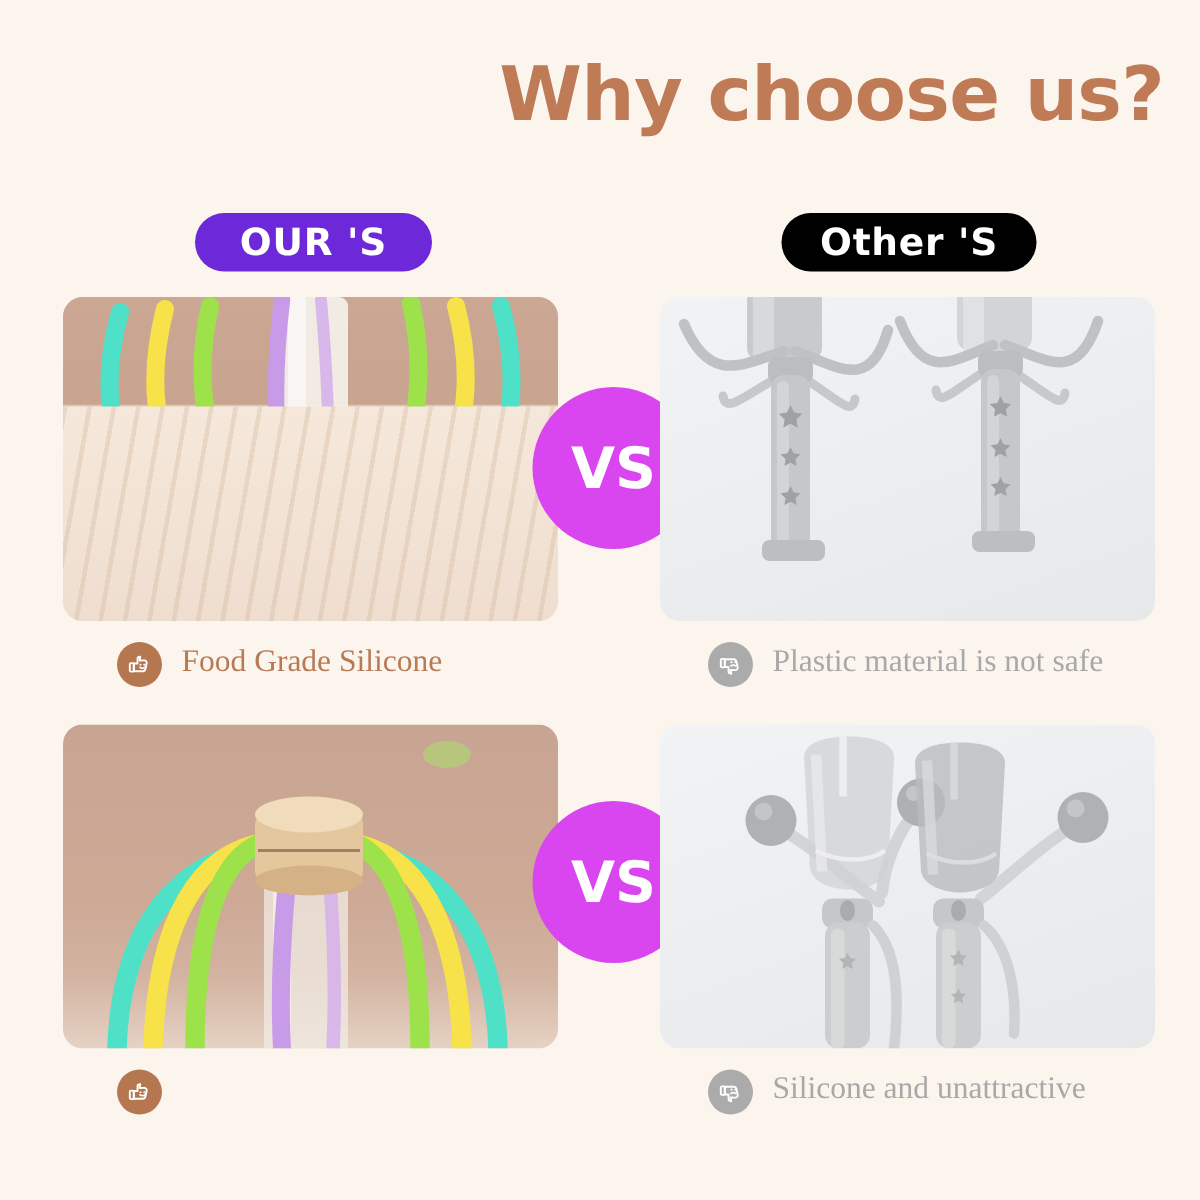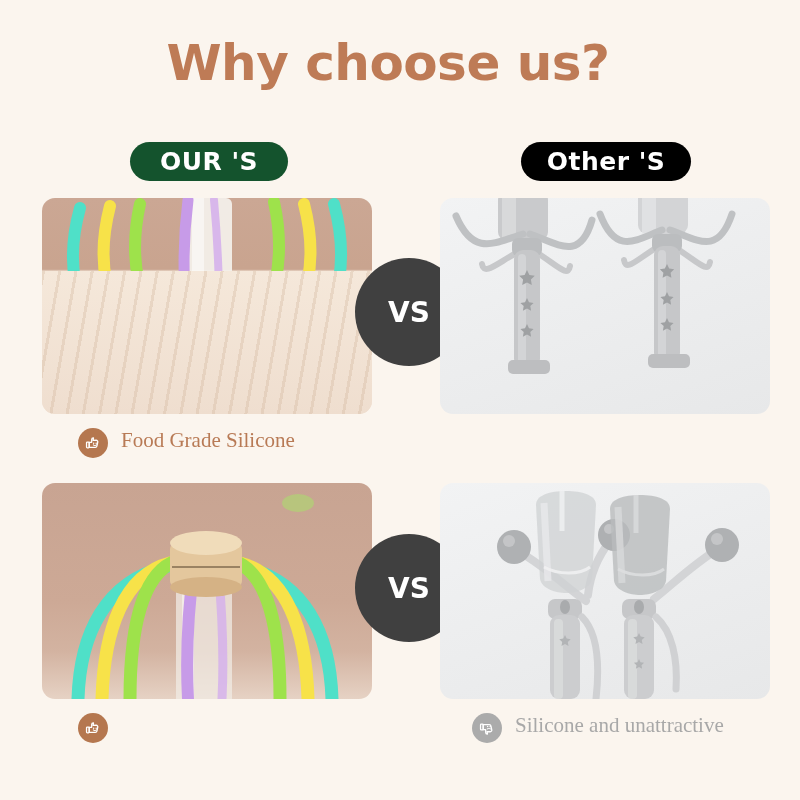--- a/index.html
+++ b/index.html
@@ -23,21 +23,21 @@
     height: 800px;
     background: #FBF5EE;
   }
 
   
   .page-title {
     position: absolute;
     top: 34px;
     left: 0;
     width: 776px;
-    text-align: center;
+    text-align: right;
     font-size: 50px;
     font-weight: bold;
     letter-spacing: -0.5px;
     color: #BE7B56;
     font-family: "DejaVu Sans", sans-serif;
   }
 
   
   .badge {
     position: absolute;
@@ -45,21 +45,21 @@
     border-radius: 20px;
     display: flex;
     align-items: center;
     justify-content: center;
     color: #FFFFFF;
     font-weight: bold;
     font-size: 25px;
     font-family: "DejaVu Sans", sans-serif;
     letter-spacing: 0.5px;
   }
-  .badge-ours  { left: 130px; top: 142px; width: 158px; background: #14532d; }
+  .badge-ours  { left: 130px; top: 142px; width: 158px; background: #6d28d9; }
   .badge-other { left: 521px; top: 142px; width: 170px; background: #000000; }
 
   
   .photo {
     position: absolute;
     border-radius: 13px;
     overflow: hidden;
   }
   .photo-r1-left  { left: 42px;  top: 198px; width: 330px; height: 216px; }
   .photo-r1-right { left: 440px; top: 198px; width: 330px; height: 216px; }
@@ -95,26 +95,26 @@
 
   
   .scene-svg { position: absolute; inset: 0; width: 100%; height: 100%; display:block; }
 
   
   .vs-circle {
     position: absolute;
     width: 108px;
     height: 108px;
     border-radius: 50%;
-    background: #404040;
+    background: #d946ef;
     display: flex;
     align-items: center;
     justify-content: center;
     color: #FFFFFF;
-    font-size: 28px;
+    font-size: 38px;
     font-weight: bold;
     font-family: "DejaVu Sans", sans-serif;
     letter-spacing: 0px;
   }
   .vs-1 { left: 355px; top: 258px; }
   .vs-2 { left: 355px; top: 534px; }
 
   
   .caption {
     position: absolute;
@@ -249,20 +249,32 @@
         <path d="M6.5 10.5h3.2V6.9a2 2 0 0 1 2-2h.3l-.5 3.1 3.9-.1a2 2 0 0 1 2 2.4l-1.1 5.1a2 2 0 0 1-2 1.6H6.5z" fill="none" stroke="#FFFFFF" stroke-width="1.6" stroke-linejoin="round"></path>
         <rect x="3.2" y="10.2" width="3.4" height="7.2" rx="1" fill="none" stroke="#FFFFFF" stroke-width="1.6"></rect>
         <circle cx="12.2" cy="11.6" r="0.9" fill="#FFFFFF"></circle>
         <circle cx="15.4" cy="11.6" r="0.9" fill="#FFFFFF"></circle>
         <path d="M11.8 13.8c.9.9 3 .9 3.9 0" fill="none" stroke="#FFFFFF" stroke-width="1.4" stroke-linecap="round"></path>
       </svg>
     </span>
     <span class="cap-text-good">Food Grade Silicone</span>
   </div>
 
+  <div class="caption cap-r1-right">
+    <span class="cap-icon bad">
+      <svg width="19" height="19" viewBox="0 0 24 24" aria-hidden="true">
+        <path d="M6.5 13.5h3.2v3.6a2 2 0 0 0 2 2h.3l-.5-3.1 3.9.1a2 2 0 0 0 2-2.4l-1.1-5.1a2 2 0 0 0-2-1.6H6.5z" fill="none" stroke="#FFFFFF" stroke-width="1.6" stroke-linejoin="round"></path>
+        <rect x="3.2" y="6.6" width="3.4" height="7.2" rx="1" fill="none" stroke="#FFFFFF" stroke-width="1.6"></rect>
+        <circle cx="12.2" cy="9.4" r="0.9" fill="#FFFFFF"></circle>
+        <circle cx="15.4" cy="9.4" r="0.9" fill="#FFFFFF"></circle>
+        <path d="M11.8 12.6c.9-.9 3-.9 3.9 0" fill="none" stroke="#FFFFFF" stroke-width="1.4" stroke-linecap="round"></path>
+      </svg>
+    </span>
+    <span class="cap-text-bad">Plastic material is not safe</span>
+  </div>
 
   <div class="photo photo-r2-left">
     <div class="photo-inner scene-our2">
       <svg class="scene-svg" viewBox="0 0 330 216" preserveAspectRatio="none">
 
         <ellipse cx="256" cy="20" rx="16" ry="9" fill="#A9E06B" opacity="0.55"></ellipse>
 
         <rect x="134" y="96" width="56" height="130" rx="6" fill="#F0EBE4" opacity="0.75"></rect>
         <rect x="140" y="100" width="12" height="126" fill="#FFFFFF" opacity="0.45"></rect>
 

